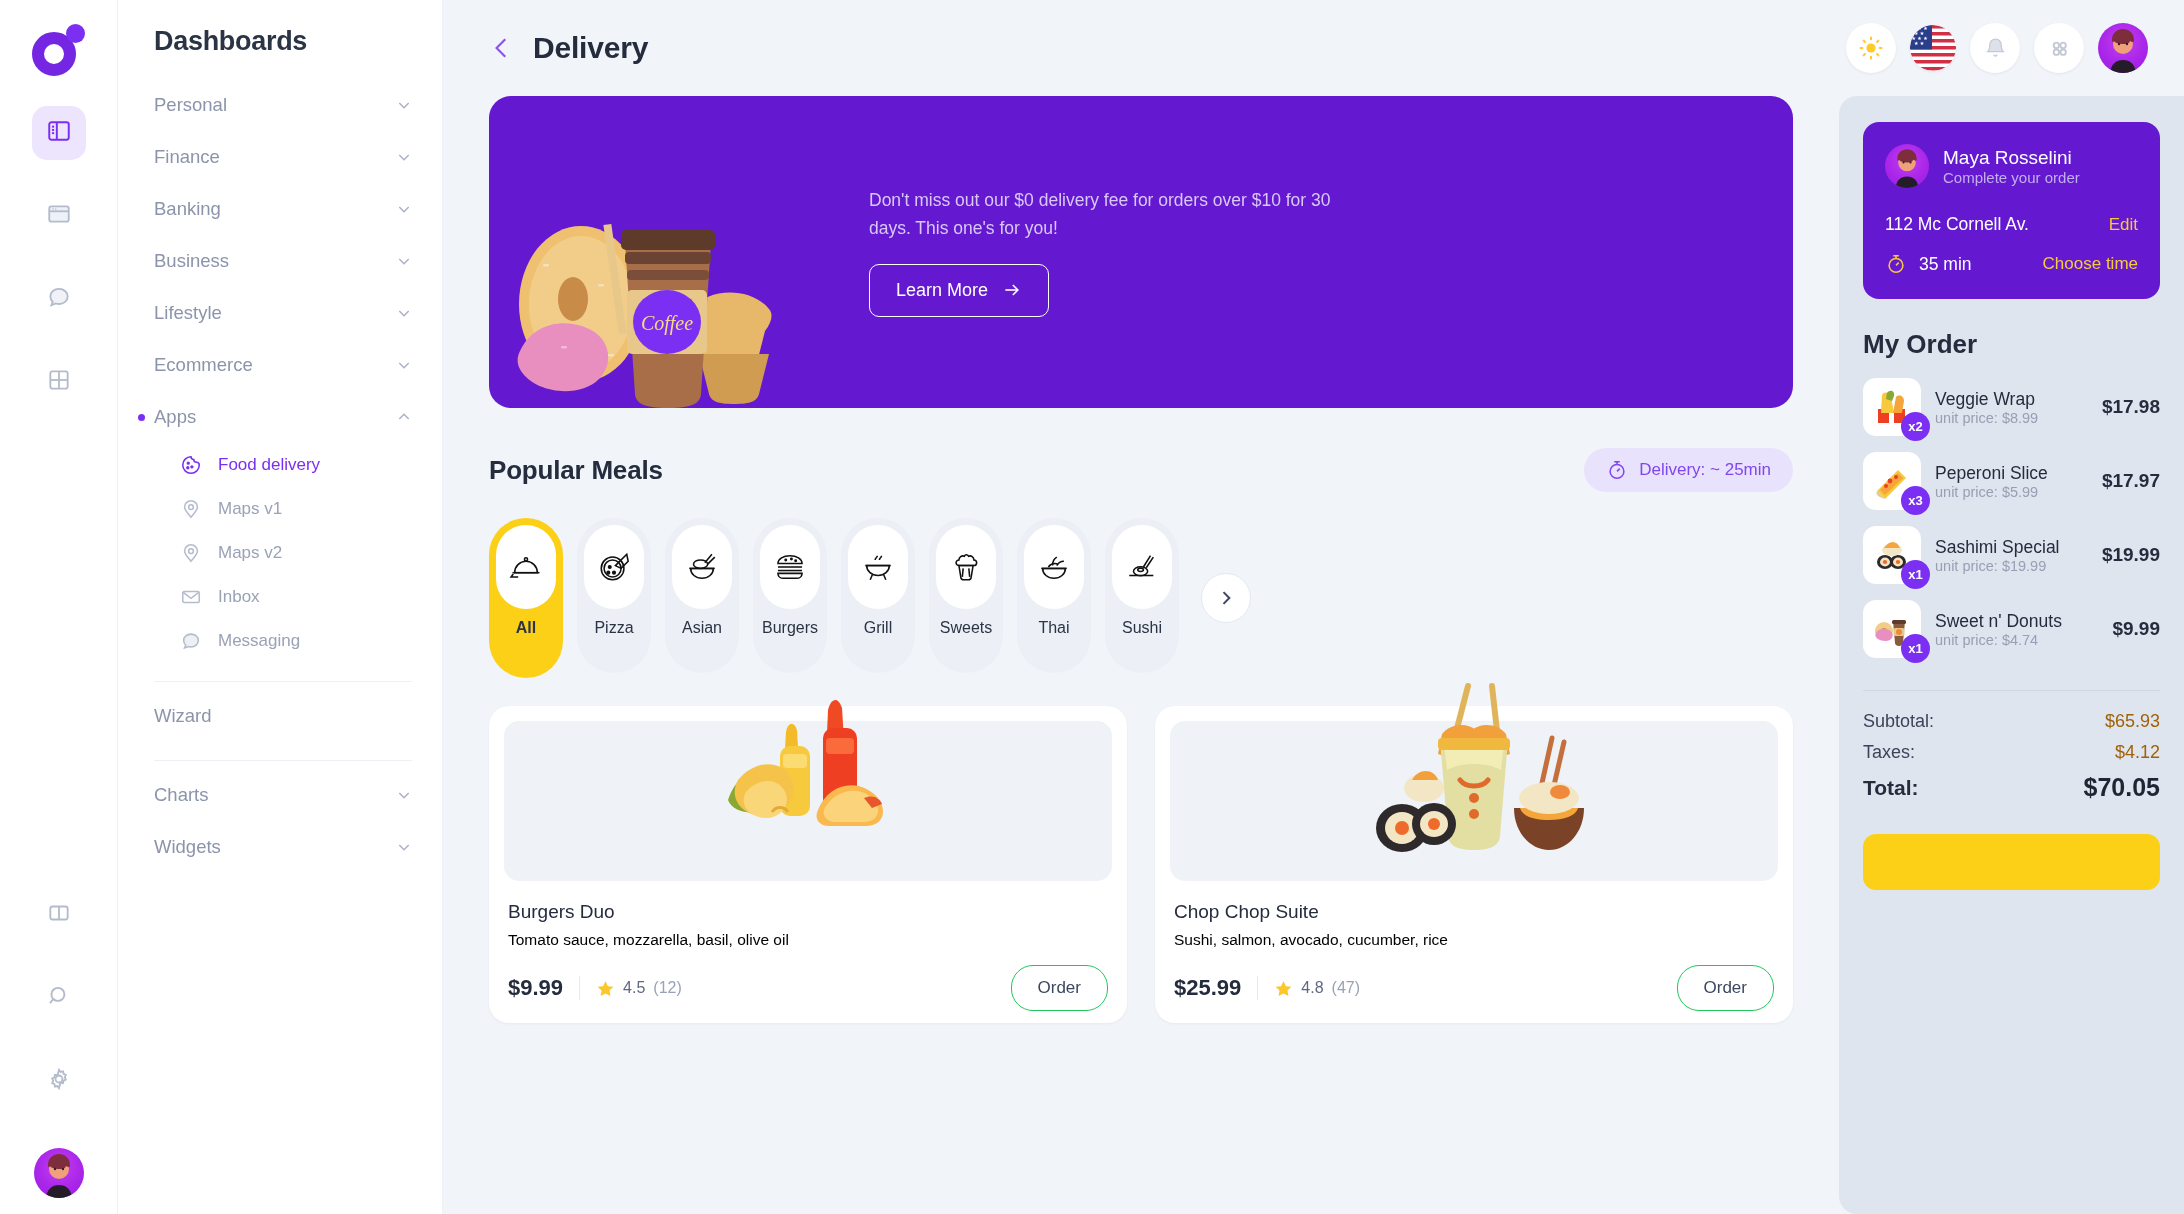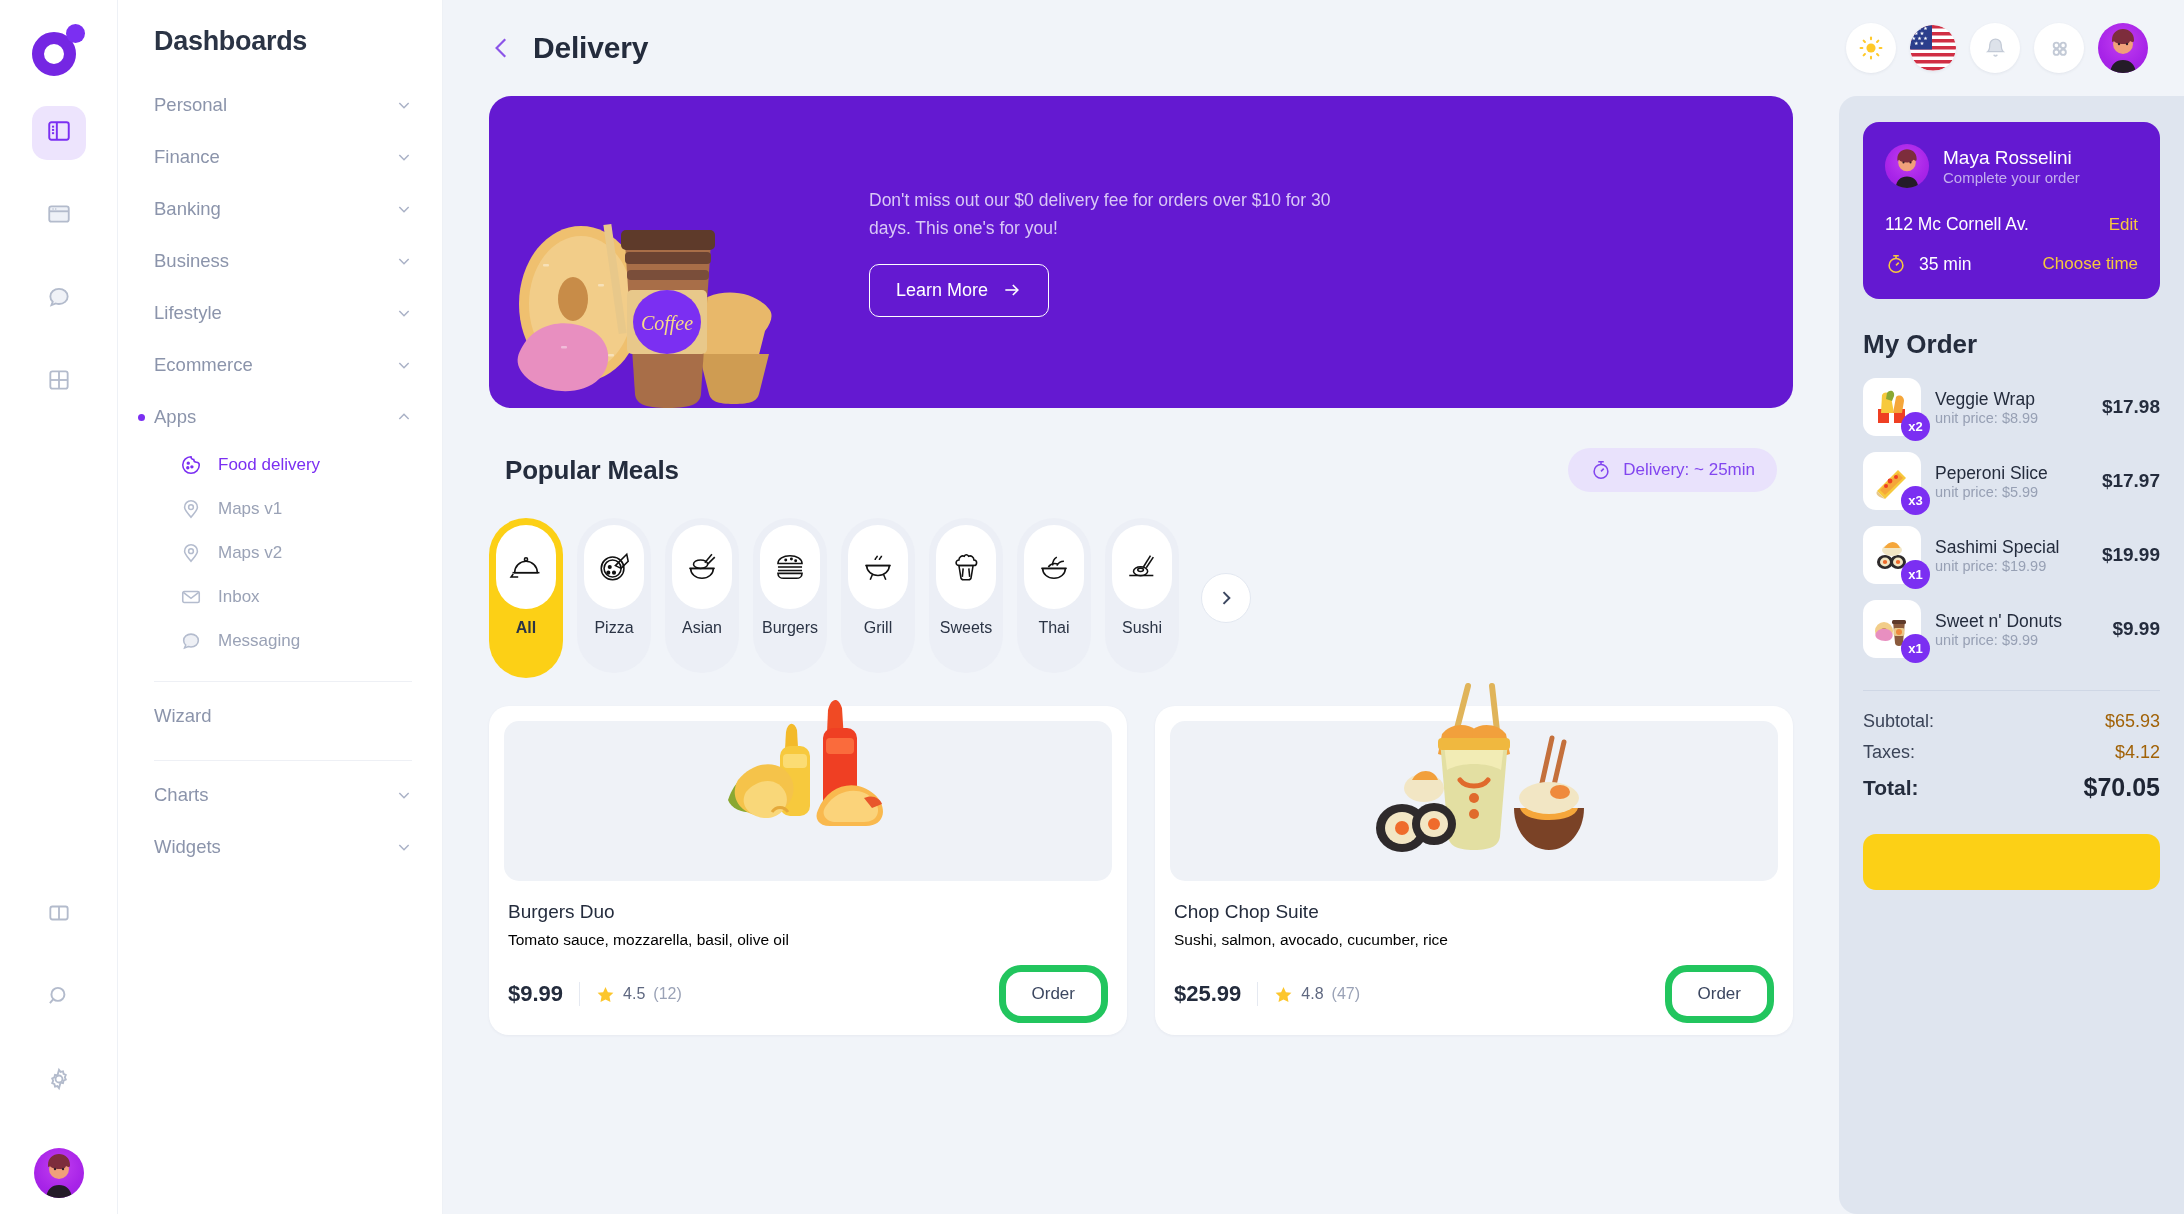--- a/index.html
+++ b/index.html
@@ -107,21 +107,21 @@
   }
   .banner-p { font-size:17.5px; color:#d9c8f6; line-height:1.55; margin-bottom:22px; max-width:480px; }
   .banner-btn {
     display:inline-flex; align-items:center; gap:14px;
     border:1.6px solid #fff; border-radius:10px; color:#fff;
     font-size:18px; padding:15px 26px; cursor:pointer; background:transparent;
     font-family:inherit;
   }
 
   
-  .sec-head { display:flex; align-items:center; margin:30px 16px 0; height:64px; }
+  .sec-head { display:flex; align-items:center; margin:30px 0 0; height:64px; }
   .sec-title { font-size:26px; font-weight:700; color:#242c3d; letter-spacing:-.2px; }
   .pill {
     margin-left:auto; display:flex; align-items:center; gap:11px;
     background:#e9e2fc; color:#8246ef; border-radius:22px;
     padding:11px 22px; font-size:17px; cursor:pointer;
   }
 
   .chips { display:flex; gap:14px; align-items:flex-start; margin-top:16px; position:relative; }
   .chip {
     width:74px; flex:0 0 74px; height:155px; border-radius:40px; background:#eceff6;
@@ -152,21 +152,21 @@
   }
   .card-img svg { position:relative; top:-26px; }
   .card-name { font-size:19px; color:#242c3d; margin:20px 0 8px 4px; }
   .card-desc { font-size:15.5px; color:#000000; margin:0 0 16px 4px; }
   .card-foot { display:flex; align-items:center; gap:16px; padding:0 4px 12px; }
   .card-price { font-size:22px; font-weight:700; color:#242c3d; }
   .vsep { width:1px; height:24px; background:#e5e9f1; }
   .rate { display:flex; align-items:center; gap:8px; font-size:16px; color:#5f6880; }
   .rate .cnt { color:#9aa2b6; }
   .order-btn {
-    margin-left:auto; border:7px solid #22c55e; background:#fff; border-radius:22px;
+    margin-left:auto; border:1px solid #22c55e; background:#fff; border-radius:22px;
     padding:12px 26px; font-size:17px; color:#3c4760; cursor:pointer; font-family:inherit;
   }
 
   
   .right {
     width:345px; flex:0 0 345px; background:#dfe5ef;
     border-radius:18px 0 0 18px; margin:0 0 0 10px; padding:26px 24px 0;
     display:flex; flex-direction:column; min-height:0;
   }
   .user-card { background:#6419d1; border-radius:16px; padding:22px 22px 24px; }
@@ -841,21 +841,21 @@
               <path d="M3.5 25c2-6 12-7 16-2 3 4 0 9-6 9-6 0-11-3-10-7z" fill="#e88fc0"></path>
               <path d="M21 12h12l-2 22c0 2-2 3-4 3s-4-1-4-3z" fill="#8a5a3c"></path>
               <rect x="20" y="11" width="14" height="4" rx="1.5" fill="#5e3a2a"></rect>
               <rect x="21.5" y="19" width="11" height="8" rx="2" fill="#e8c88a"></rect>
               <circle cx="27" cy="23" r="3" fill="#ef8a3c"></circle>
             </svg>
             <span class="oi-qty">x1</span>
           </div>
           <div class="oi-mid">
             <div class="oi-name">Sweet n' Donuts</div>
-            <div class="oi-unit">unit price: $9.99</div>
+            <div class="oi-unit">unit price: $4.74</div>
           </div>
           <div class="oi-price">$9.99</div>
         </div>
 
         <div class="divider"></div>
 
         <div class="tot-row">
           <span class="tot-lbl">Subtotal:</span>
           <span class="tot-val">$65.93</span>
         </div>

